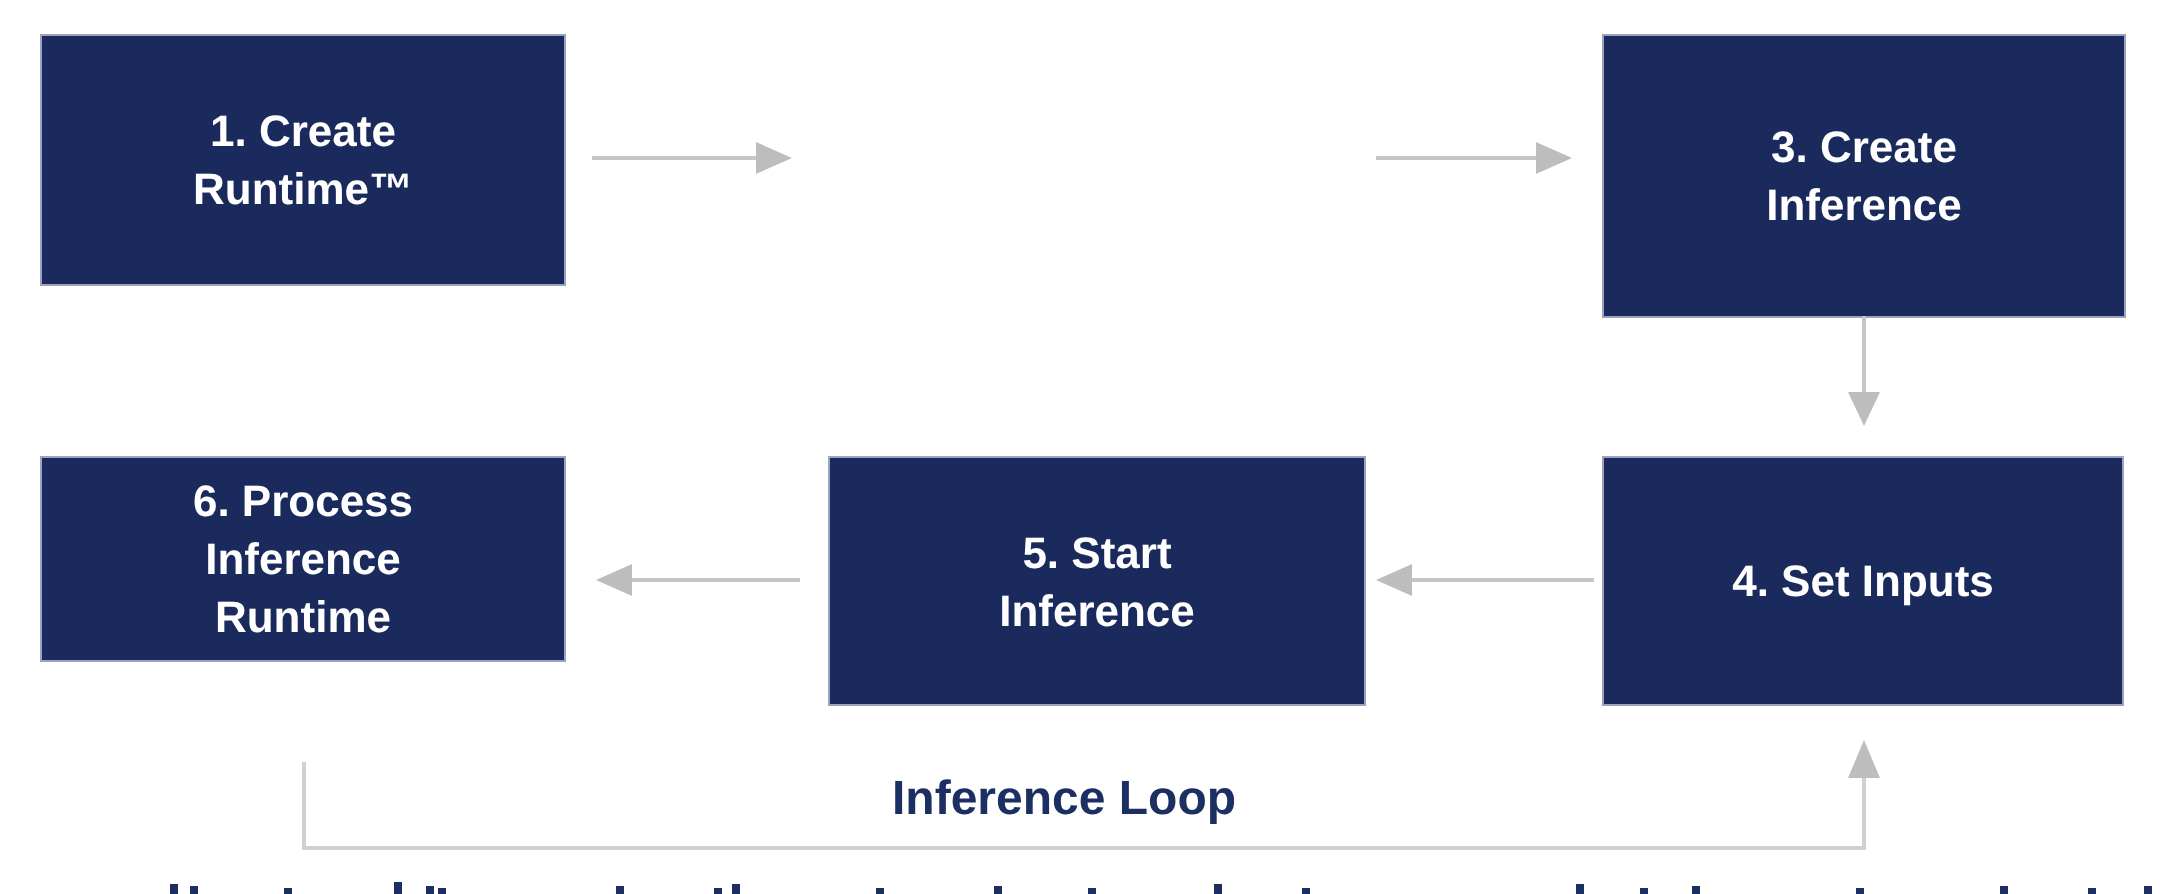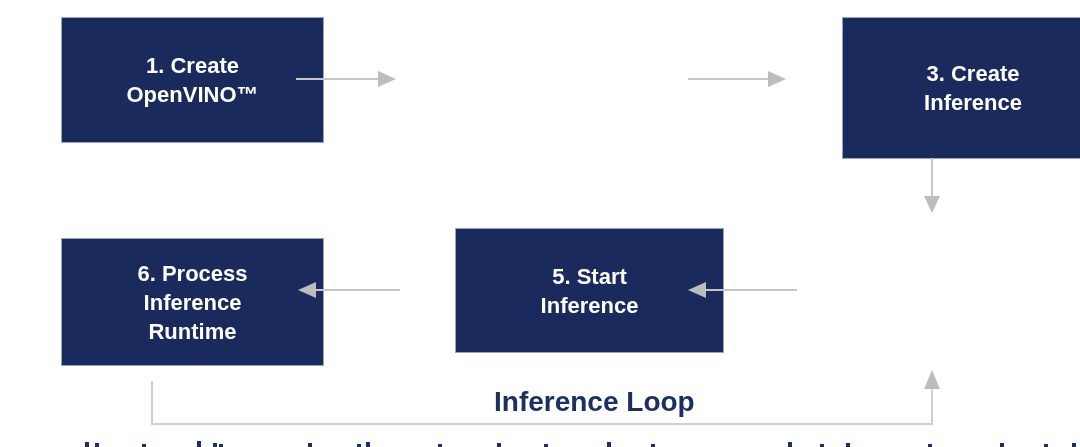--- a/index.html
+++ b/index.html
@@ -20,88 +20,91 @@
     border: 1px solid var(--box-border, #9aa3bf);
     color: var(--box-text, #ffffff);
     display: flex;
     align-items: center;
     justify-content: center;
     text-align: center;
     font-weight: bold;
     font-size: 22px;
     line-height: 29px;
     box-sizing: border-box;
-    margin-left: 41px;
   }
   .box .line { display: block; }
   #arrows {
     position: absolute;
     left: 0; top: 0;
     width: 1080px; height: 447px;
     pointer-events: none;
   }
   #arrows line     { stroke: var(--arrow-line, #c6c6c6); stroke-width: 2; }
   #arrows polyline { stroke: var(--loop-line, #cfcfcf);  stroke-width: 2; fill: none; }
   #arrows polygon  { fill: var(--arrow-head, #bdbdbd); }
   .loop-label {
     position: absolute;
     left: 446px;
     top: 386px;
     color: var(--label-text, #1c2f63);
     font-weight: bold;
-    font-size: 28px;
+    font-size: 24px;
     white-space: nowrap;
-    margin-left: 48px;
   }
   .frags {
     position: absolute;
     left: 0; bottom: 0;
     width: 1080px; height: 8px;
   }
   .frag {
     position: absolute;
     background: var(--label-text, #1c2f63);
     bottom: 0;
   }
 </style>
 </head>
 <body>
 
 <div class="canvas">
 
   <div class="box" style="left:20px;top:17px;width:263px;height:126px">
     <div>
       <span class="line">1. Create</span>
-      <span class="line">OpenVINO™</span>
+      <span class="line">Runtime™</span>
     </div>
   </div>
 
 
   <div class="box" style="left:801px;top:17px;width:262px;height:142px">
     <div>
       <span class="line">3. Create</span>
       <span class="line">Inference</span>
     </div>
   </div>
 
-  <div class="box" style="left:20px;top:238px;width:263px;height:128px">
+  <div class="box" style="left:20px;top:228px;width:263px;height:103px">
     <div>
       <span class="line">6. Process</span>
       <span class="line">Inference</span>
       <span class="line">Runtime</span>
     </div>
   </div>
 
   <div class="box" style="left:414px;top:228px;width:269px;height:125px">
     <div>
       <span class="line">5. Start</span>
       <span class="line">Inference</span>
     </div>
   </div>
 
+  <div class="box" style="left:801px;top:228px;width:261px;height:125px">
+    <div>
+      <span class="line">4. Set Inputs</span>
+    </div>
+  </div>
 
   <svg id="arrows" xmlns="http://www.w3.org/2000/svg">
     <g>
       <line x1="296" y1="79" x2="379" y2="79"></line>
       <polygon points="396,79 378,71 378,87"></polygon>
     </g>
     <g>
       <line x1="688" y1="79" x2="769" y2="79"></line>
       <polygon points="786,79 768,71 768,87"></polygon>
     </g>

